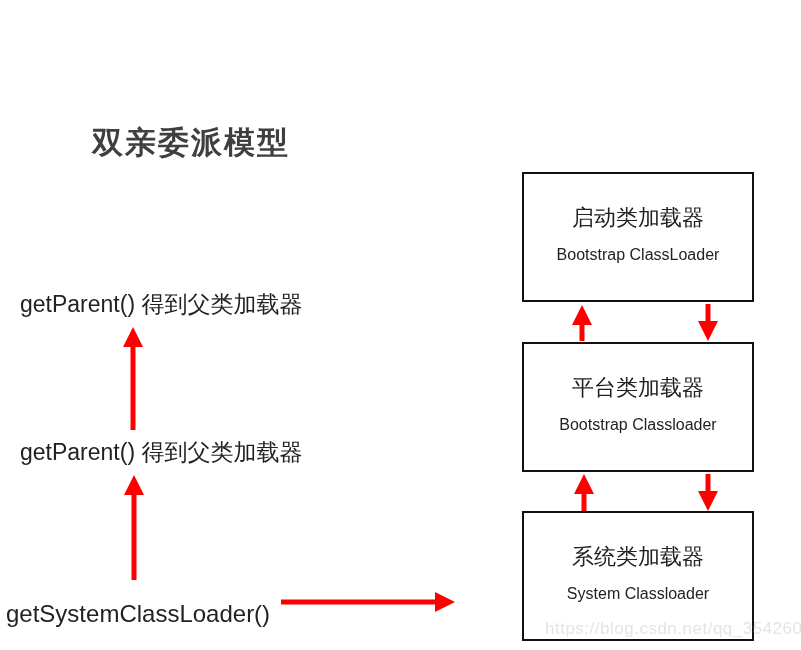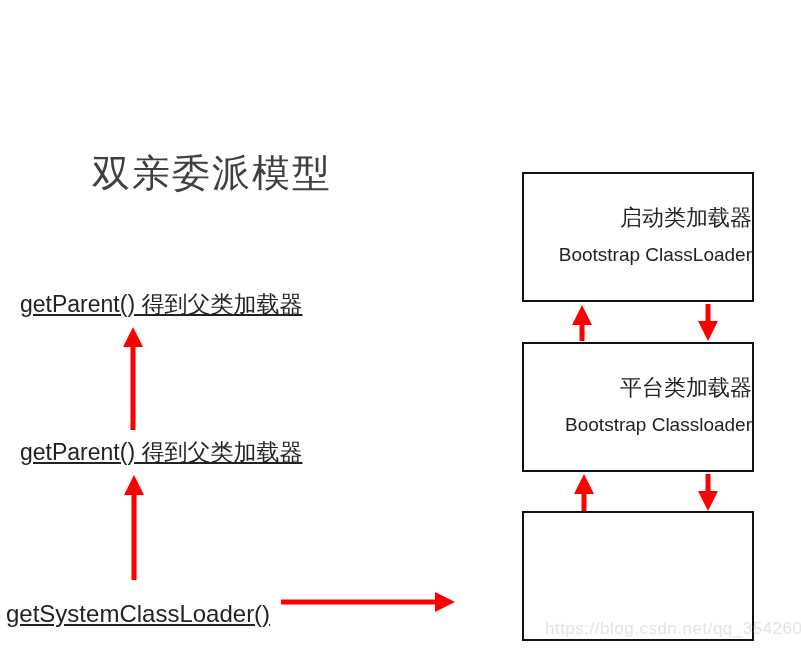--- a/index.html
+++ b/index.html
@@ -17,58 +17,56 @@
     width: 801px;
     height: 650px;
     background: var(--background);
     overflow: hidden;
     font-family: "Liberation Sans", "DejaVu Sans", sans-serif;
   }
   .diagram-title {
     position: absolute;
     left: 92px;
     top: 121px;
-    font-size: 38px;
+    font-size: 31px;
     line-height: 44px;
-    font-weight: normal;
+    font-weight: bold;
     color: var(--title-text);
     letter-spacing: 2px;
     white-space: nowrap;
-    margin-top: 30px;
   }
   .side-label {
     position: absolute;
     color: var(--body-text);
     font-size: 23px;
     line-height: 27px;
     white-space: nowrap;
-    text-decoration: underline;
   }
   .label-getparent-1 { left: 20px; top: 291px; }
   .label-getparent-2 { left: 20px; top: 439px; }
   .label-getsystem   { left: 6px;  top: 600px; font-size: 24px; }
   .loader-box {
     position: absolute;
     left: 522px;
     width: 232px;
     height: 130px;
     border: 2px solid var(--box-border);
     background: #ffffff;
     display: flex;
     flex-direction: column;
-    align-items: flex-end;
+    align-items: center;
     justify-content: center;
     gap: 10px;
     color: var(--body-text);
   }
   .box-bootstrap { top: 172px; }
   .box-platform  { top: 342px; }
   .box-system    { top: 511px; }
   .loader-box .cn { font-size: 22px; line-height: 26px; white-space: nowrap; }
-  .loader-box .en { font-size: 19px; line-height: 28px; white-space: nowrap; }
+  .loader-box .en { font-size: 16px; line-height: 28px; white-space: nowrap; }
   .arrow-layer {
     position: absolute;
     left: 0; top: 0;
     width: 801px;
     height: 650px;
     pointer-events: none;
   }
   .arrow-line { stroke: var(--arrow); stroke-width: 5; fill: none; }
   .arrow-head-path { fill: var(--arrow); }
   .watermark {
@@ -97,20 +95,22 @@
     <div class="cn">启动类加载器</div>
     <div class="en">Bootstrap ClassLoader</div>
   </div>
 
   <div class="loader-box box-platform">
     <div class="cn">平台类加载器</div>
     <div class="en">Bootstrap Classloader</div>
   </div>
 
   <div class="loader-box box-system">
+    <div class="cn">系统类加载器</div>
+    <div class="en">System Classloader</div>
   </div>
 
   <svg class="arrow-layer" width="801" height="650" viewBox="0 0 801 650" xmlns="http://www.w3.org/2000/svg">
     <defs>
       <marker id="arrowhead" viewBox="0 0 10 10" refX="5" refY="5" markerWidth="4" markerHeight="4" orient="auto">
         <path class="arrow-head-path" d="M 0 0 L 10 5 L 0 10 z"></path>
       </marker>
     </defs>
     <line class="arrow-line" x1="133" y1="430" x2="133" y2="337" marker-end="url(#arrowhead)"></line>
     <line class="arrow-line" x1="134" y1="580" x2="134" y2="485" marker-end="url(#arrowhead)"></line>

